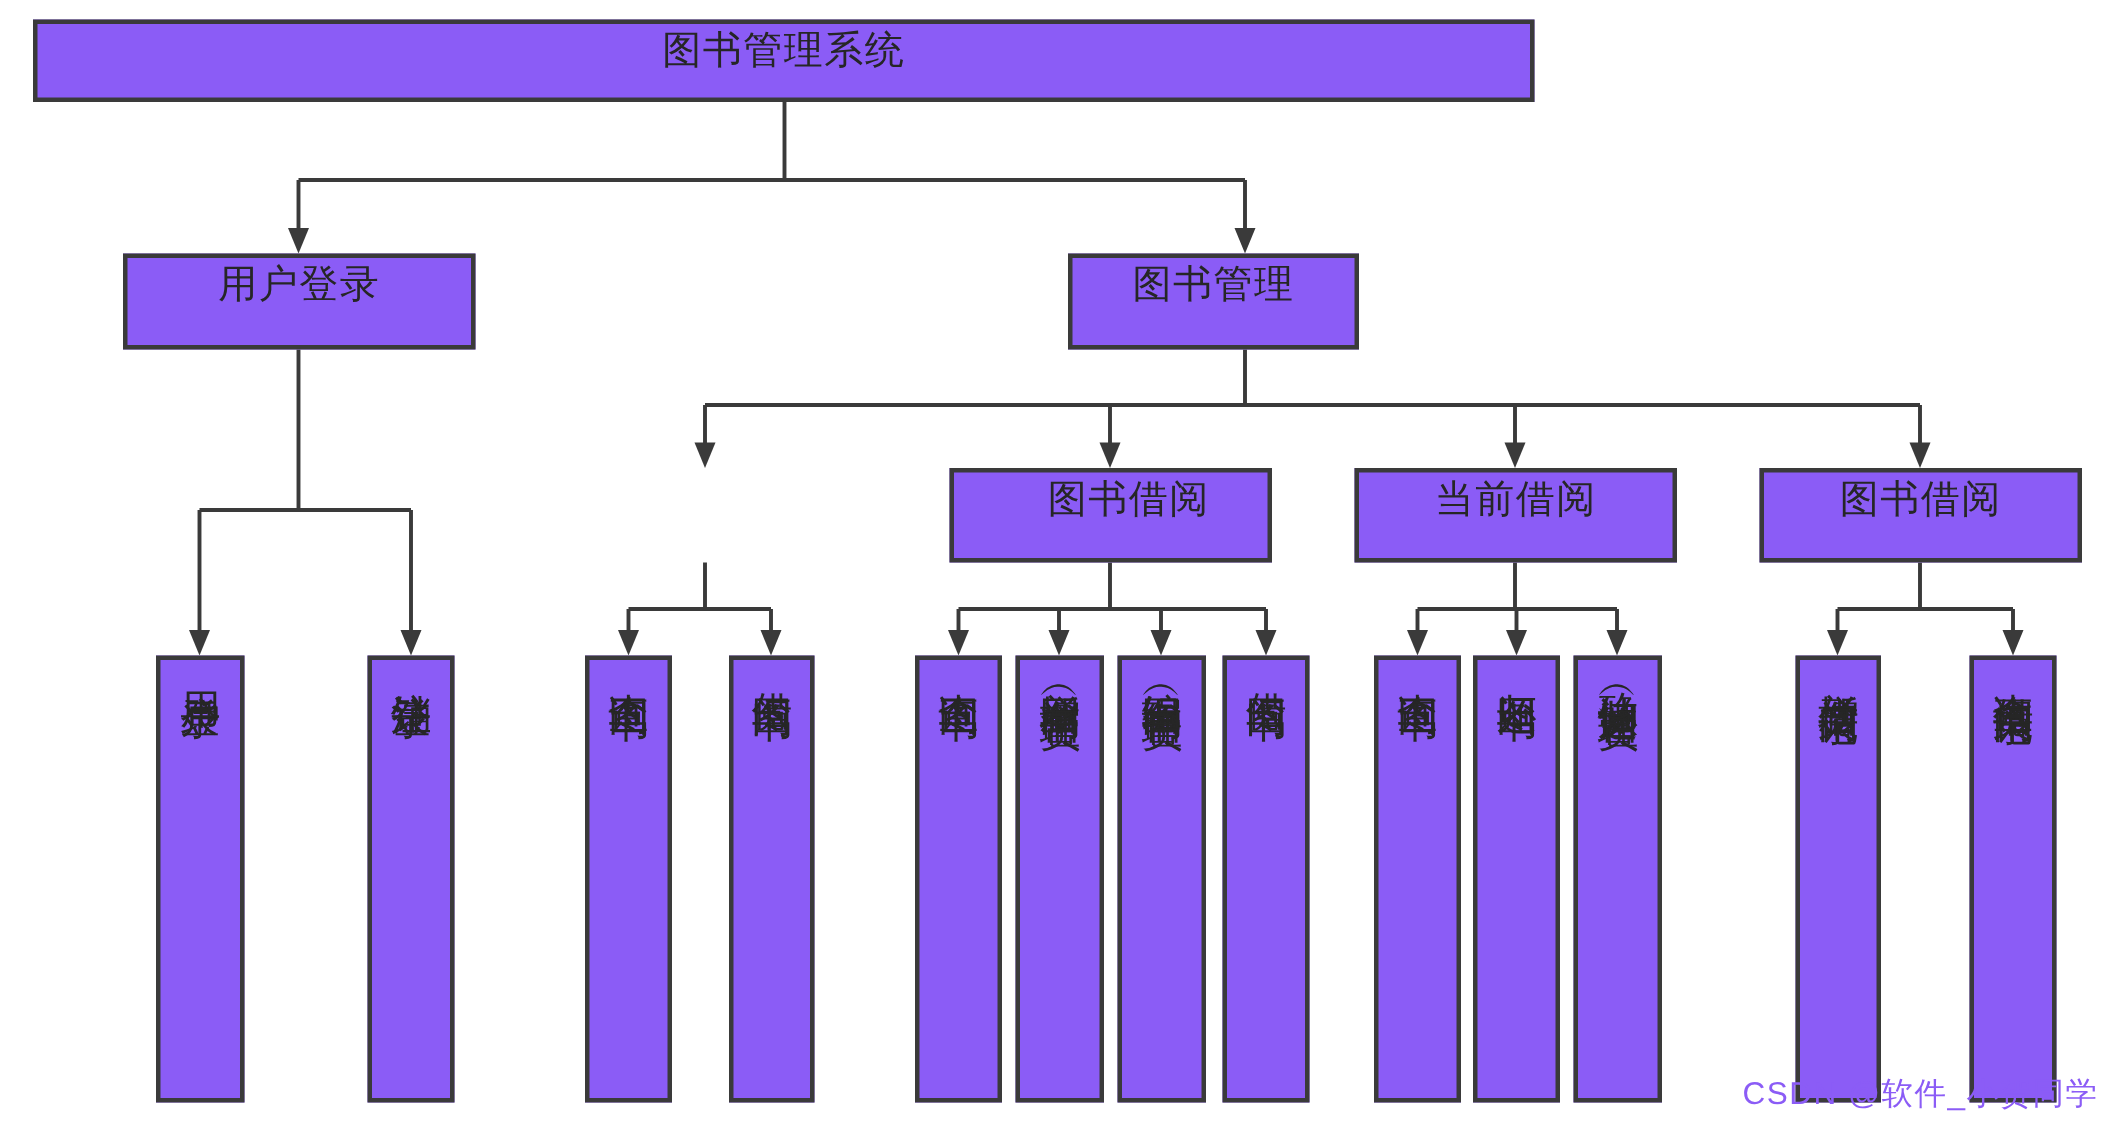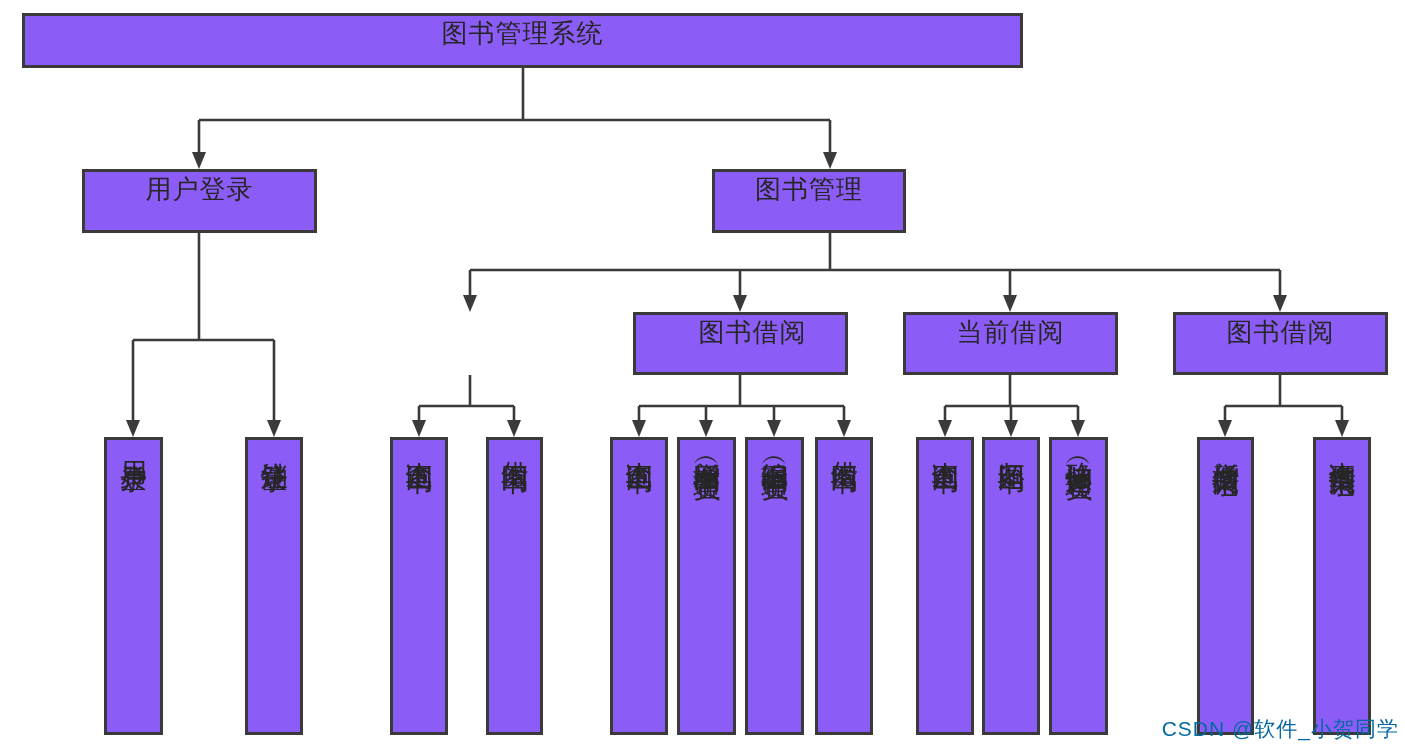--- a/index.html
+++ b/index.html
@@ -35,21 +35,21 @@
     font-size: 27px;
     letter-spacing: 2px;
     line-height: 1.05;
     white-space: nowrap;
   }
   .watermark {
     position: absolute;
     right: 6px;
     bottom: 4px;
     font-size: 21px;
-    color: #0369a1;
+    color: #8b5cf6;
     letter-spacing: 1px;
     z-index: 5;
   }
 </style>
 </head>
 <body>
 
 <div class="canvas">
 
   <svg class="connectors" viewBox="0 0 1405 747" fill="none" xmlns="http://www.w3.org/2000/svg">

